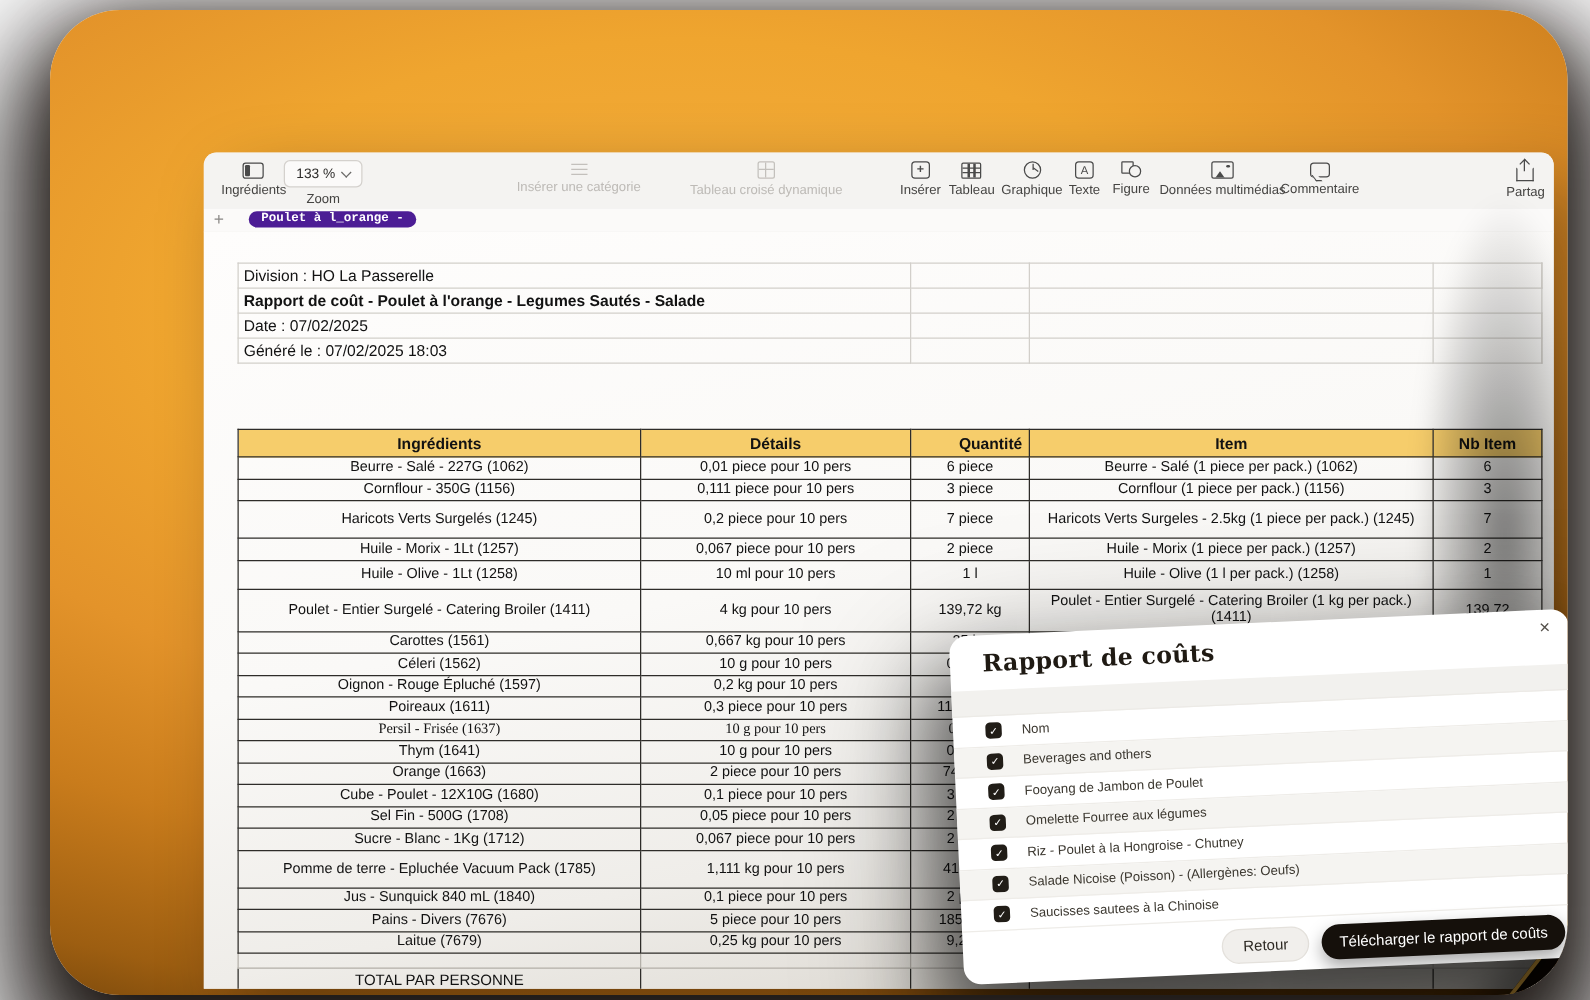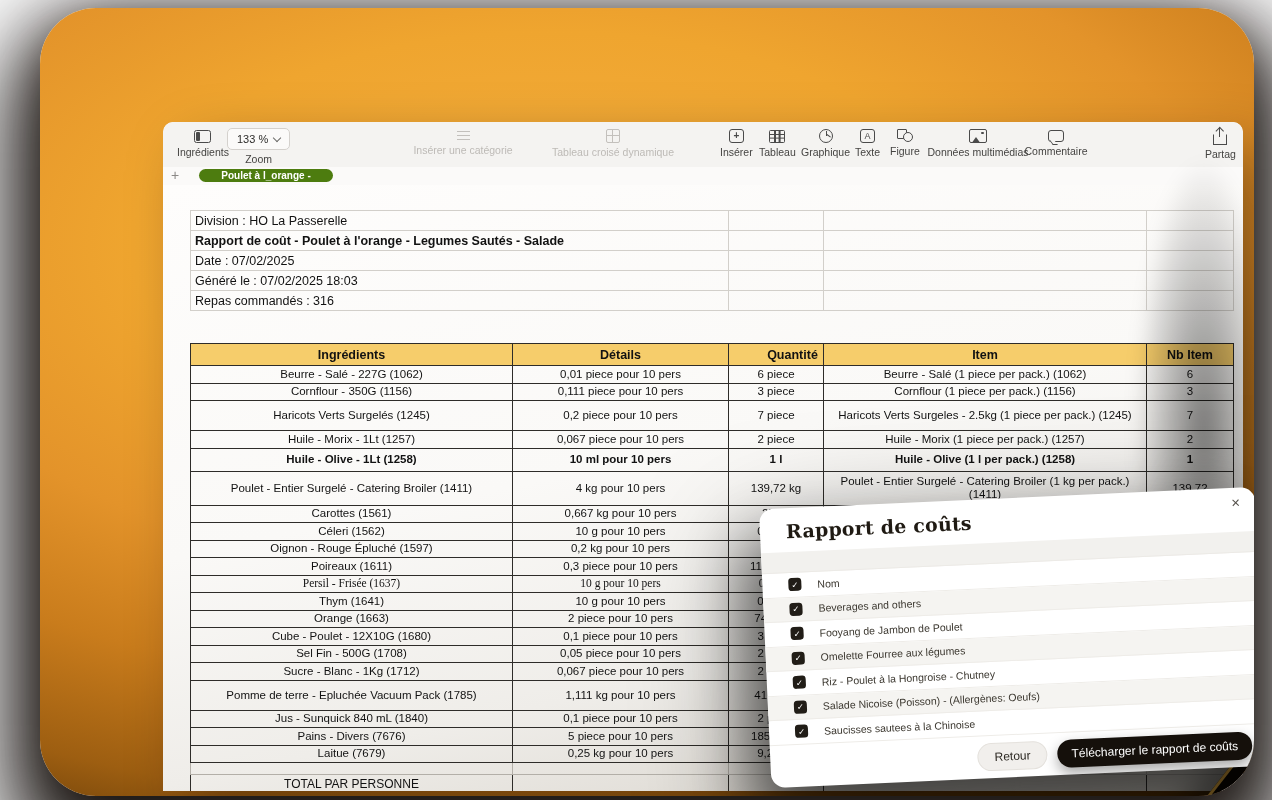--- a/index.html
+++ b/index.html
@@ -161,21 +161,21 @@
           <div class="tb-label">Commentaire</div>
         </div>
         <div class="tb-item" style="left:1042px;">
           <div class="ic ic-share"></div>
           <div class="tb-label">Partag</div>
         </div>
       </div>
 
       <div class="tabbar">
         <div class="tab-add">+</div>
-        <div class="tab-active" id="tab-active" style="background: #4d7c0f;">Poulet à l_orange -</div>
+        <div class="tab-active" id="tab-active" style="background: #4c1d95; font-family: Liberation Mono, monospace;">Poulet à l_orange -</div>
       </div>
 
       <div class="sheetarea">
         <table class="meta-table">
           <colgroup>
               <col style="width:538px">
               <col style="width:95px">
               <col style="width:323px">
               <col style="width:87px">
             </colgroup>
@@ -195,27 +195,20 @@
               </tr>
               <tr>
                 <td style="max-width: 322px; width: 322px; min-width: 322px;">Date : 07/02/2025</td>
                 <td style="width: 216px; min-width: 216px;"></td>
                 <td></td>
                 <td></td>
                 <td></td>
               </tr>
               <tr>
                 <td style="max-width: 322px; width: 322px; min-width: 322px;">Généré le : 07/02/2025 18:03</td>
-                <td style="width: 216px; min-width: 216px;"></td>
-                <td></td>
-                <td></td>
-                <td></td>
-              </tr>
-              <tr>
-                <td style="max-width: 322px; width: 322px; min-width: 322px;">Repas commandés : 316</td>
                 <td style="width: 216px; min-width: 216px;"></td>
                 <td></td>
                 <td></td>
                 <td></td>
               </tr>
             </tbody>
         </table>
         <table class="main-table">
           <colgroup>
               <col style="width:322px">
@@ -255,21 +248,21 @@
                 <td>Haricots Verts Surgeles - 2.5kg (1 piece per pack.) (1245)</td>
                 <td>7</td>
               </tr>
               <tr style="height: 17.5px;">
                 <td>Huile - Morix - 1Lt (1257)</td>
                 <td>0,067 piece pour 10 pers</td>
                 <td>2 piece</td>
                 <td>Huile - Morix (1 piece per pack.) (1257)</td>
                 <td>2</td>
               </tr>
-              <tr style="height: 23px; font-weight: bold;">
+              <tr style="height: 23px;">
                 <td>Huile - Olive - 1Lt (1258)</td>
                 <td>10 ml pour 10 pers</td>
                 <td>1 l</td>
                 <td>Huile - Olive (1 l per pack.) (1258)</td>
                 <td>1</td>
               </tr>
               <tr style="height: 34px;">
                 <td>Poulet - Entier Surgelé - Catering Broiler (1411)</td>
                 <td>4 kg pour 10 pers</td>
                 <td>139,72 kg</td>

